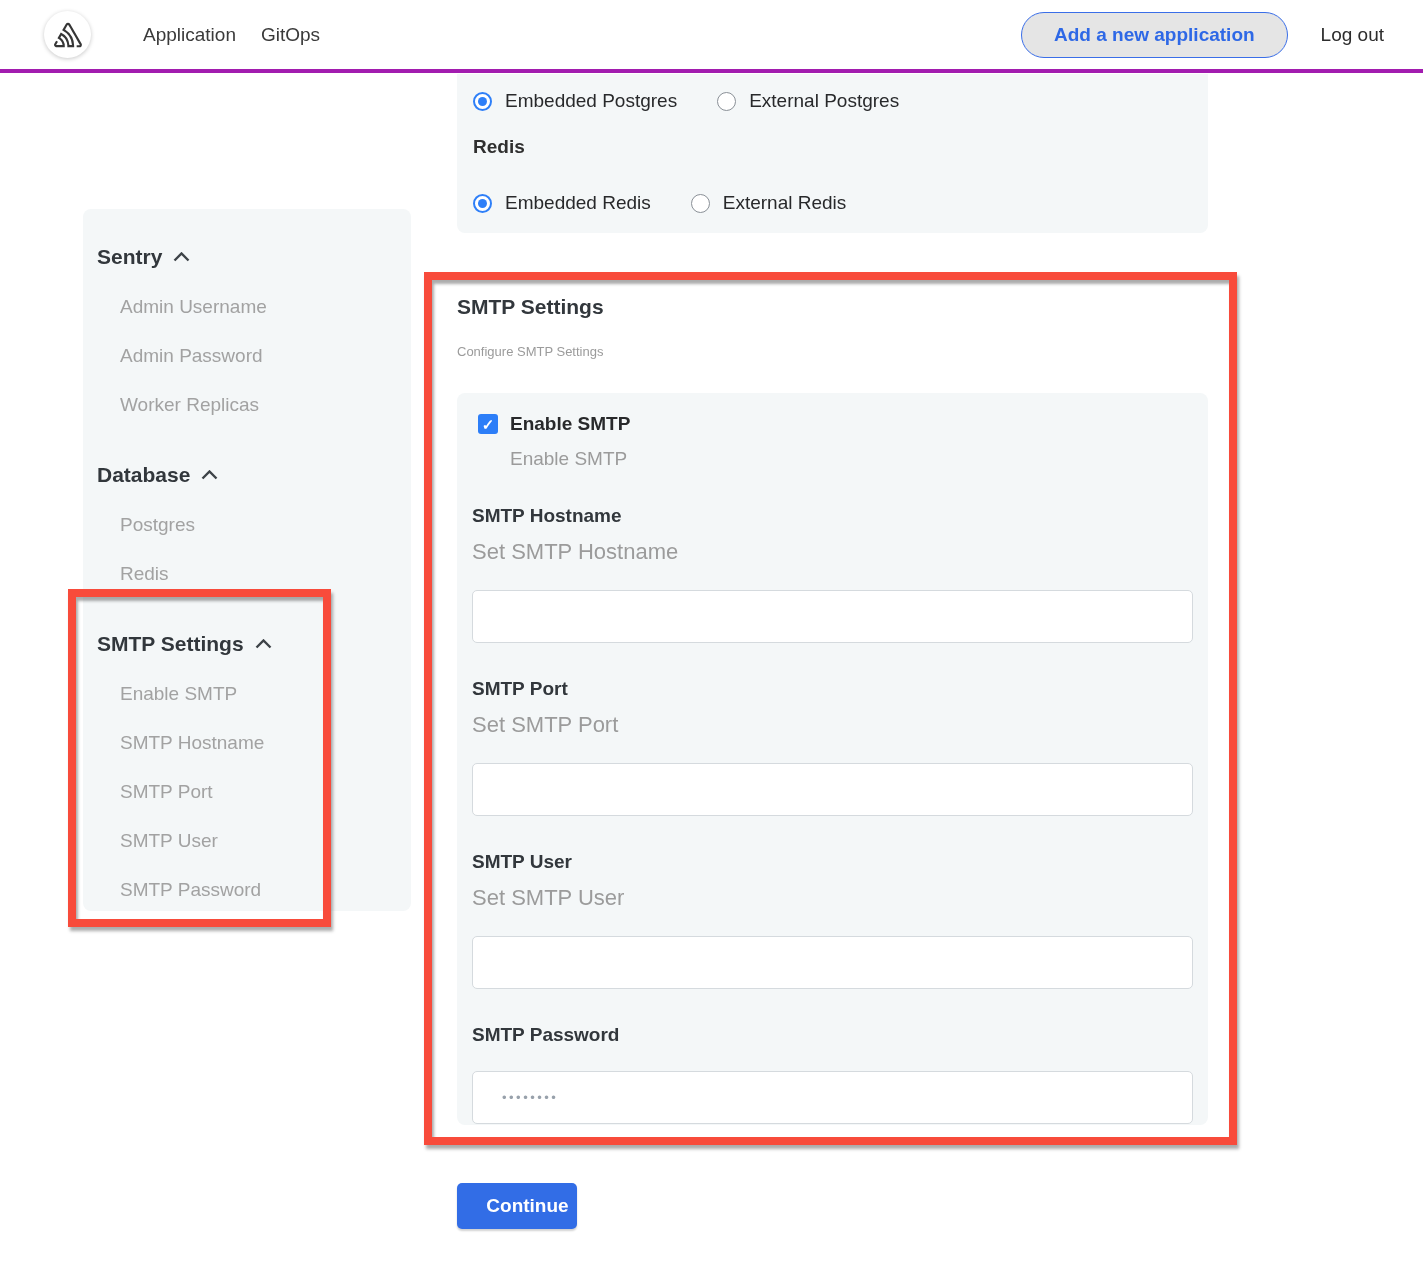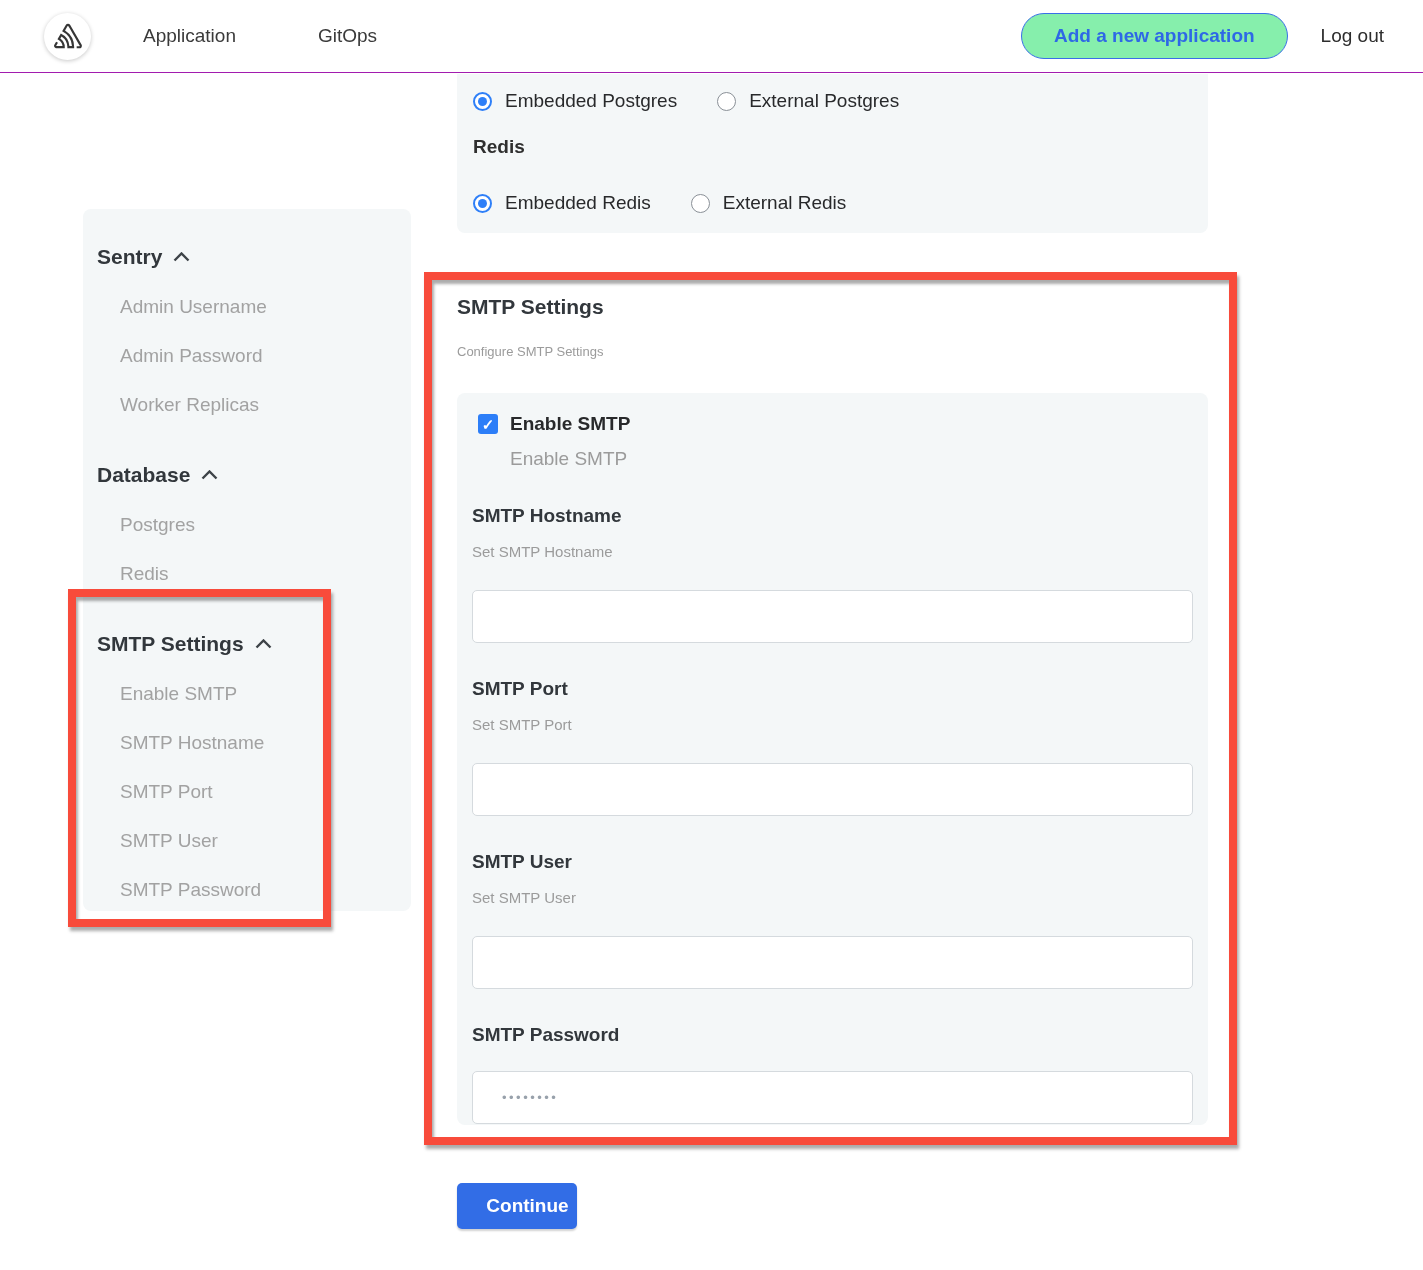--- a/index.html
+++ b/index.html
@@ -2,27 +2,27 @@
 <html><head>
 <meta charset="utf-8">
 <style>
   * { margin:0; padding:0; box-sizing:border-box; }
   html,body { background:#ffffff; }
   body { font-family:"Liberation Sans", sans-serif; }
   .page { position:relative; width:1423px; height:1270px; background:#fff; overflow:hidden; }
 
   
   .header { position:absolute; left:0; top:0; width:1423px; height:73px; background:#fff;
-            border-bottom:1px solid #a21caf; display:flex; align-items:center; z-index:3; }
+            border-bottom:4px solid #a21caf; display:flex; align-items:center; z-index:3; }
   .logo-circle { width:47px; height:47px; border-radius:50%; background:#fff; margin-left:44px;
                  box-shadow:0 1px 4px rgba(0,0,0,.22); display:flex; align-items:center; justify-content:center; }
   .nav-link { font-size:19px; color:#3a3a3a; margin-left:52px; cursor:pointer; }
-  .nav-link.second { margin-left:82px; }
+  .nav-link.second { margin-left:25px; }
   .spacer { flex:1; }
-  .add-app-btn { height:46px; padding:0 32px; border:1px solid #3a6ee8; border-radius:23px; background:#86efac;
+  .add-app-btn { height:46px; padding:0 32px; border:1px solid #3a6ee8; border-radius:23px; background:#e5e5e5;
                  color:#2e68e6; font-size:19px; font-weight:700; display:flex; align-items:center; cursor:pointer; }
   .logout { font-size:19px; color:#2d2d2d; margin-left:33px; margin-right:39px; cursor:pointer; }
 
   
   .top-config { position:absolute; left:457px; top:74px; width:751px; height:159px; background:#f4f7f8;
                 border-radius:0 0 8px 8px; padding:14px 16px 0; }
   .radio-row { display:flex; align-items:center; height:26px; }
   .radio { width:19px; height:19px; border-radius:50%; background:#fff; flex:0 0 auto; position:relative; cursor:pointer; }
   .radio.sel { border:2px solid #2e7ff8; }
   .radio.sel::after { content:""; position:absolute; left:50%; top:50%; width:9px; height:9px; margin:-4.5px 0 0 -4.5px;
@@ -46,21 +46,21 @@
   .smtp-title { position:absolute; left:457px; top:295px; font-size:21px; font-weight:700; color:#32373c; }
   .smtp-subtitle { position:absolute; left:457px; top:344px; font-size:13px; color:#9b9b9b; }
   .fields-panel { position:absolute; left:457px; top:393px; width:751px; height:732px; background:#f4f7f8;
                   border-radius:8px; padding:20px 15px 0; }
   .checkbox-row { display:flex; align-items:center; margin-left:6px; }
   .checkbox { width:20px; height:20px; border-radius:3px; background:#2c7ef8; color:#fff; font-size:15px; font-weight:700;
               display:flex; align-items:center; justify-content:center; cursor:pointer; line-height:1; }
   .checkbox-label { font-size:19px; font-weight:600; color:#28292b; margin-left:12px; }
   .checkbox-helper { margin:13px 0 0 38px; font-size:19px; color:#9b9b9b; }
   .f-label { margin-top:34px; font-size:19px; font-weight:700; color:#32373c; line-height:24px; }
-  .f-helper { margin-top:13px; font-size:15px; color:#9b9b9b; line-height:22px; }
+  .f-helper { margin-top:13px; font-size:22px; color:#9b9b9b; line-height:22px; }
   .f-input { margin-top:27px; display:block; width:100%; height:53px; border:1px solid #d5dade; border-radius:5px;
              background:#fff; padding:0 14px; font-size:17px; color:#333; outline:none; font-family:"Liberation Sans",sans-serif; }
   .f-input.pw { margin-top:24px; font-size:13px; letter-spacing:2.5px; color:#98a1ab; padding-left:29px; }
 
   
   .annotation { position:absolute; border:8px solid #f84b3b; pointer-events:none; z-index:10;
                 box-shadow:2px 4px 3px rgba(70,70,70,.45), inset 2px 4px 3px rgba(70,70,70,.45); }
   .ann-sidebar { left:68px; top:589px; width:263px; height:338px; }
   .ann-main { left:424px; top:272px; width:813px; height:873px; }
 

